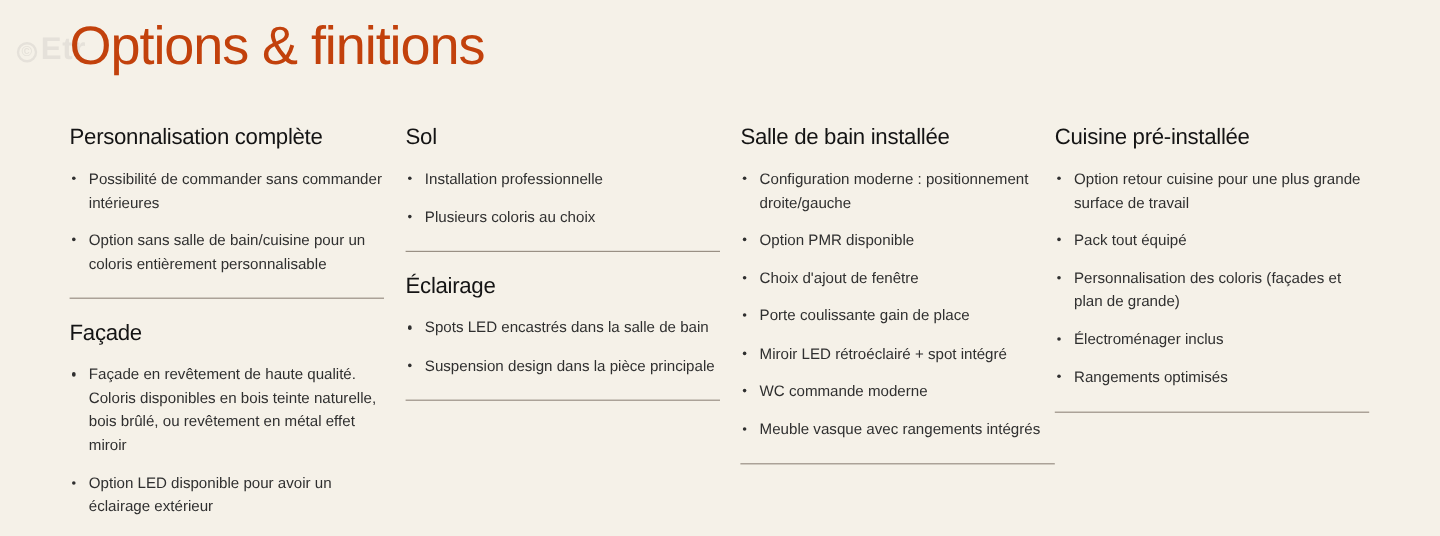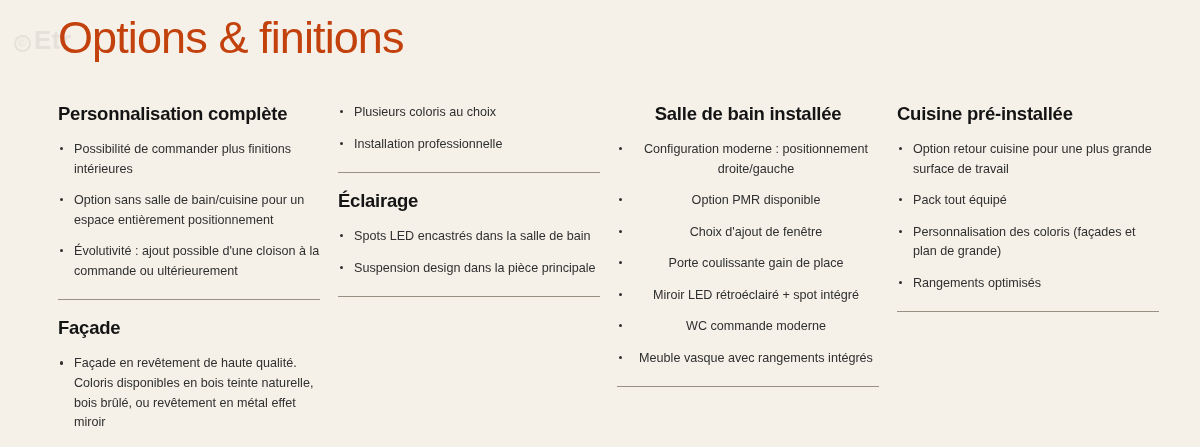--- a/index.html
+++ b/index.html
@@ -72,28 +72,28 @@
     display: flex;
     align-items: flex-start;
     z-index: 1;
   }
 
   .column { flex: 0 0 auto; }
 
   
   .col-1 { margin-left: 58px;  width: 262px; }
   .col-2 { margin-left: 18px;  width: 262px; }
-  .col-3 { margin-left: 17px;  width: 262px; text-align: center; }
-  .col-4 { margin-left: 18px;  width: 262px; }
+  .col-3 { margin-left: 17px;  width: 262px; }
+  .col-4 {  width: 262px; }
 
   .section { }
 
   .section-title {
     font-size: 18.5px;
-    font-weight: 700;
+    font-weight: 400;
     color: #141414;
     letter-spacing: -0.25px;
     line-height: 1.2;
     margin-bottom: 15px;
   }
 
   ul.bullets {
     list-style: none;
   }
 
@@ -138,39 +138,39 @@
     <span class="wm-c">©</span><span>Etr</span>
   </div>
 
   <h1 id="page-title">Options &amp; finitions</h1>
 
   <div id="columns">
       <div class="column col-1">
         <div class="section">
           <h2 class="section-title">Personnalisation complète</h2>
           <ul class="bullets">
-            <li>Possibilité de commander plus finitions intérieures</li>
-            <li>Option sans salle de bain/cuisine pour un espace entièrement positionnement</li>
-            <li>Évolutivité : ajout possible d'une cloison à la commande ou ultérieurement</li>
+            <li>Possibilité de commander sans commander intérieures</li>
+            <li>Option sans salle de bain/cuisine pour un coloris entièrement personnalisable</li>
           </ul>
         </div>
         <div class="divider"></div>
         <div class="section">
           <h2 class="section-title">Façade</h2>
           <ul class="bullets">
             <li>Façade en revêtement de haute qualité. Coloris disponibles en bois teinte naturelle, bois brûlé, ou revêtement en métal effet miroir</li>
             <li>Option LED disponible pour avoir un éclairage extérieur</li>
           </ul>
         </div>
       </div>
       <div class="column col-2">
         <div class="section">
-          <ul class="bullets">
+          <h2 class="section-title">Sol</h2>
+          <ul class="bullets">
+            <li>Installation professionnelle</li>
             <li>Plusieurs coloris au choix</li>
-            <li>Installation professionnelle</li>
           </ul>
         </div>
         <div class="divider"></div>
         <div class="section">
           <h2 class="section-title">Éclairage</h2>
           <ul class="bullets">
             <li>Spots LED encastrés dans la salle de bain</li>
             <li>Suspension design dans la pièce principale</li>
           </ul>
         </div>
@@ -191,20 +191,21 @@
         </div>
         <div class="divider tail"></div>
       </div>
       <div class="column col-4">
         <div class="section">
           <h2 class="section-title">Cuisine pré-installée</h2>
           <ul class="bullets">
             <li>Option retour cuisine pour une plus grande surface de travail</li>
             <li>Pack tout équipé</li>
             <li>Personnalisation des coloris (façades et plan de grande)</li>
+            <li>Électroménager inclus</li>
             <li>Rangements optimisés</li>
           </ul>
         </div>
         <div class="divider tail"></div>
       </div>
     </div>
 
 </div>
 
 </body></html>

